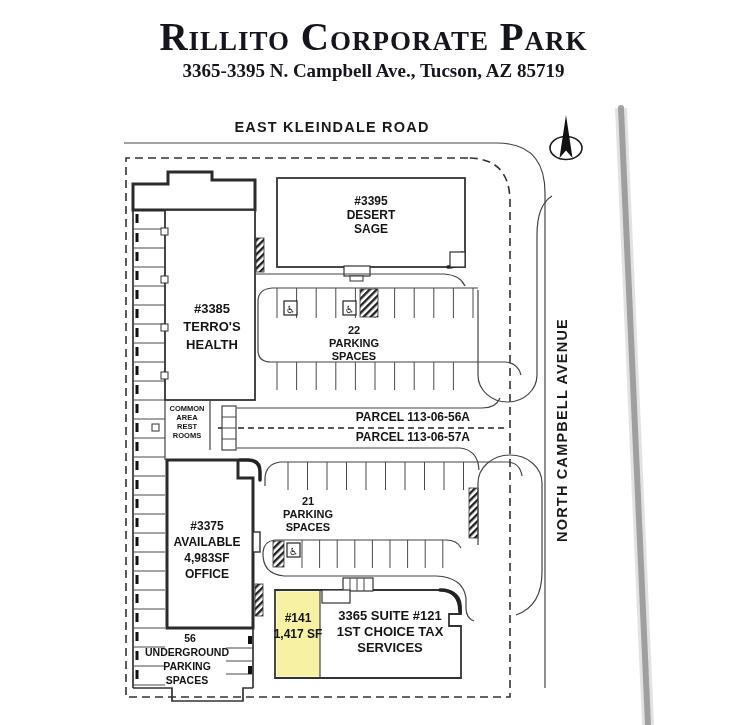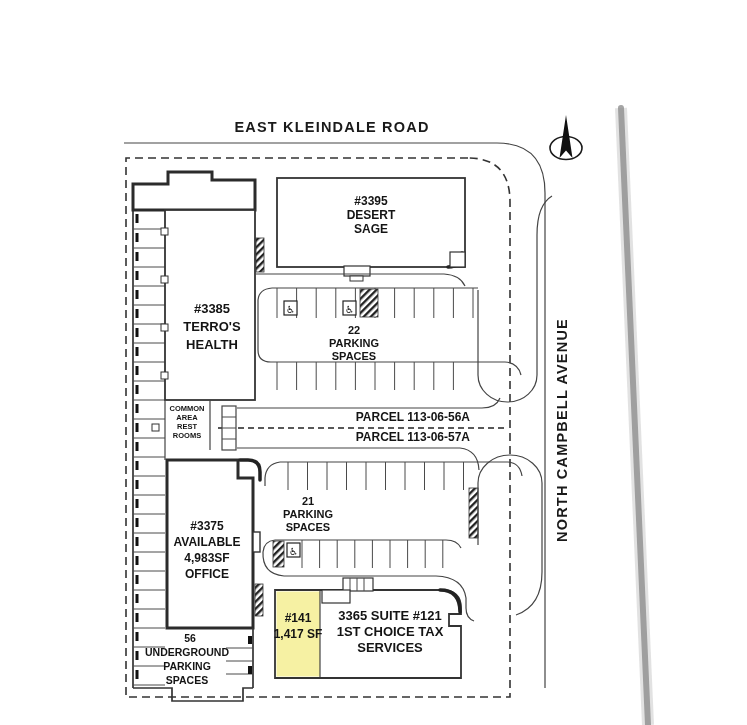--- a/index.html
+++ b/index.html
@@ -21,20 +21,22 @@
   .bthick{stroke:#2b2b2b;stroke-width:3;fill:#ffffff;}
   .bmed{stroke:#333;stroke-width:1.8;fill:#ffffff;}
   .corner{stroke:#222;stroke-width:3.5;fill:none;stroke-linecap:round;}
   .scan{stroke:#8f8f8f;}
 </style>
 </head>
 <body>
 
 <div class="page">
 
+  <div class="hdr hdr-title">Rillito Corporate Park</div>
+  <div class="hdr hdr-sub">3365-3395 N. Campbell Ave., Tucson, AZ 85719</div>
 
   <svg width="747" height="725" viewBox="0 0 747 725">
     <defs>
       <pattern id="hatch" width="5" height="5" patternUnits="userSpaceOnUse" patternTransform="rotate(45)">
         <rect width="5" height="5" fill="#ffffff"></rect>
         <rect width="2.4" height="5" fill="#222222"></rect>
       </pattern>
     </defs>
 
     <text class="street" x="332" y="132" font-size="14.5" text-anchor="middle">EAST KLEINDALE ROAD</text>

